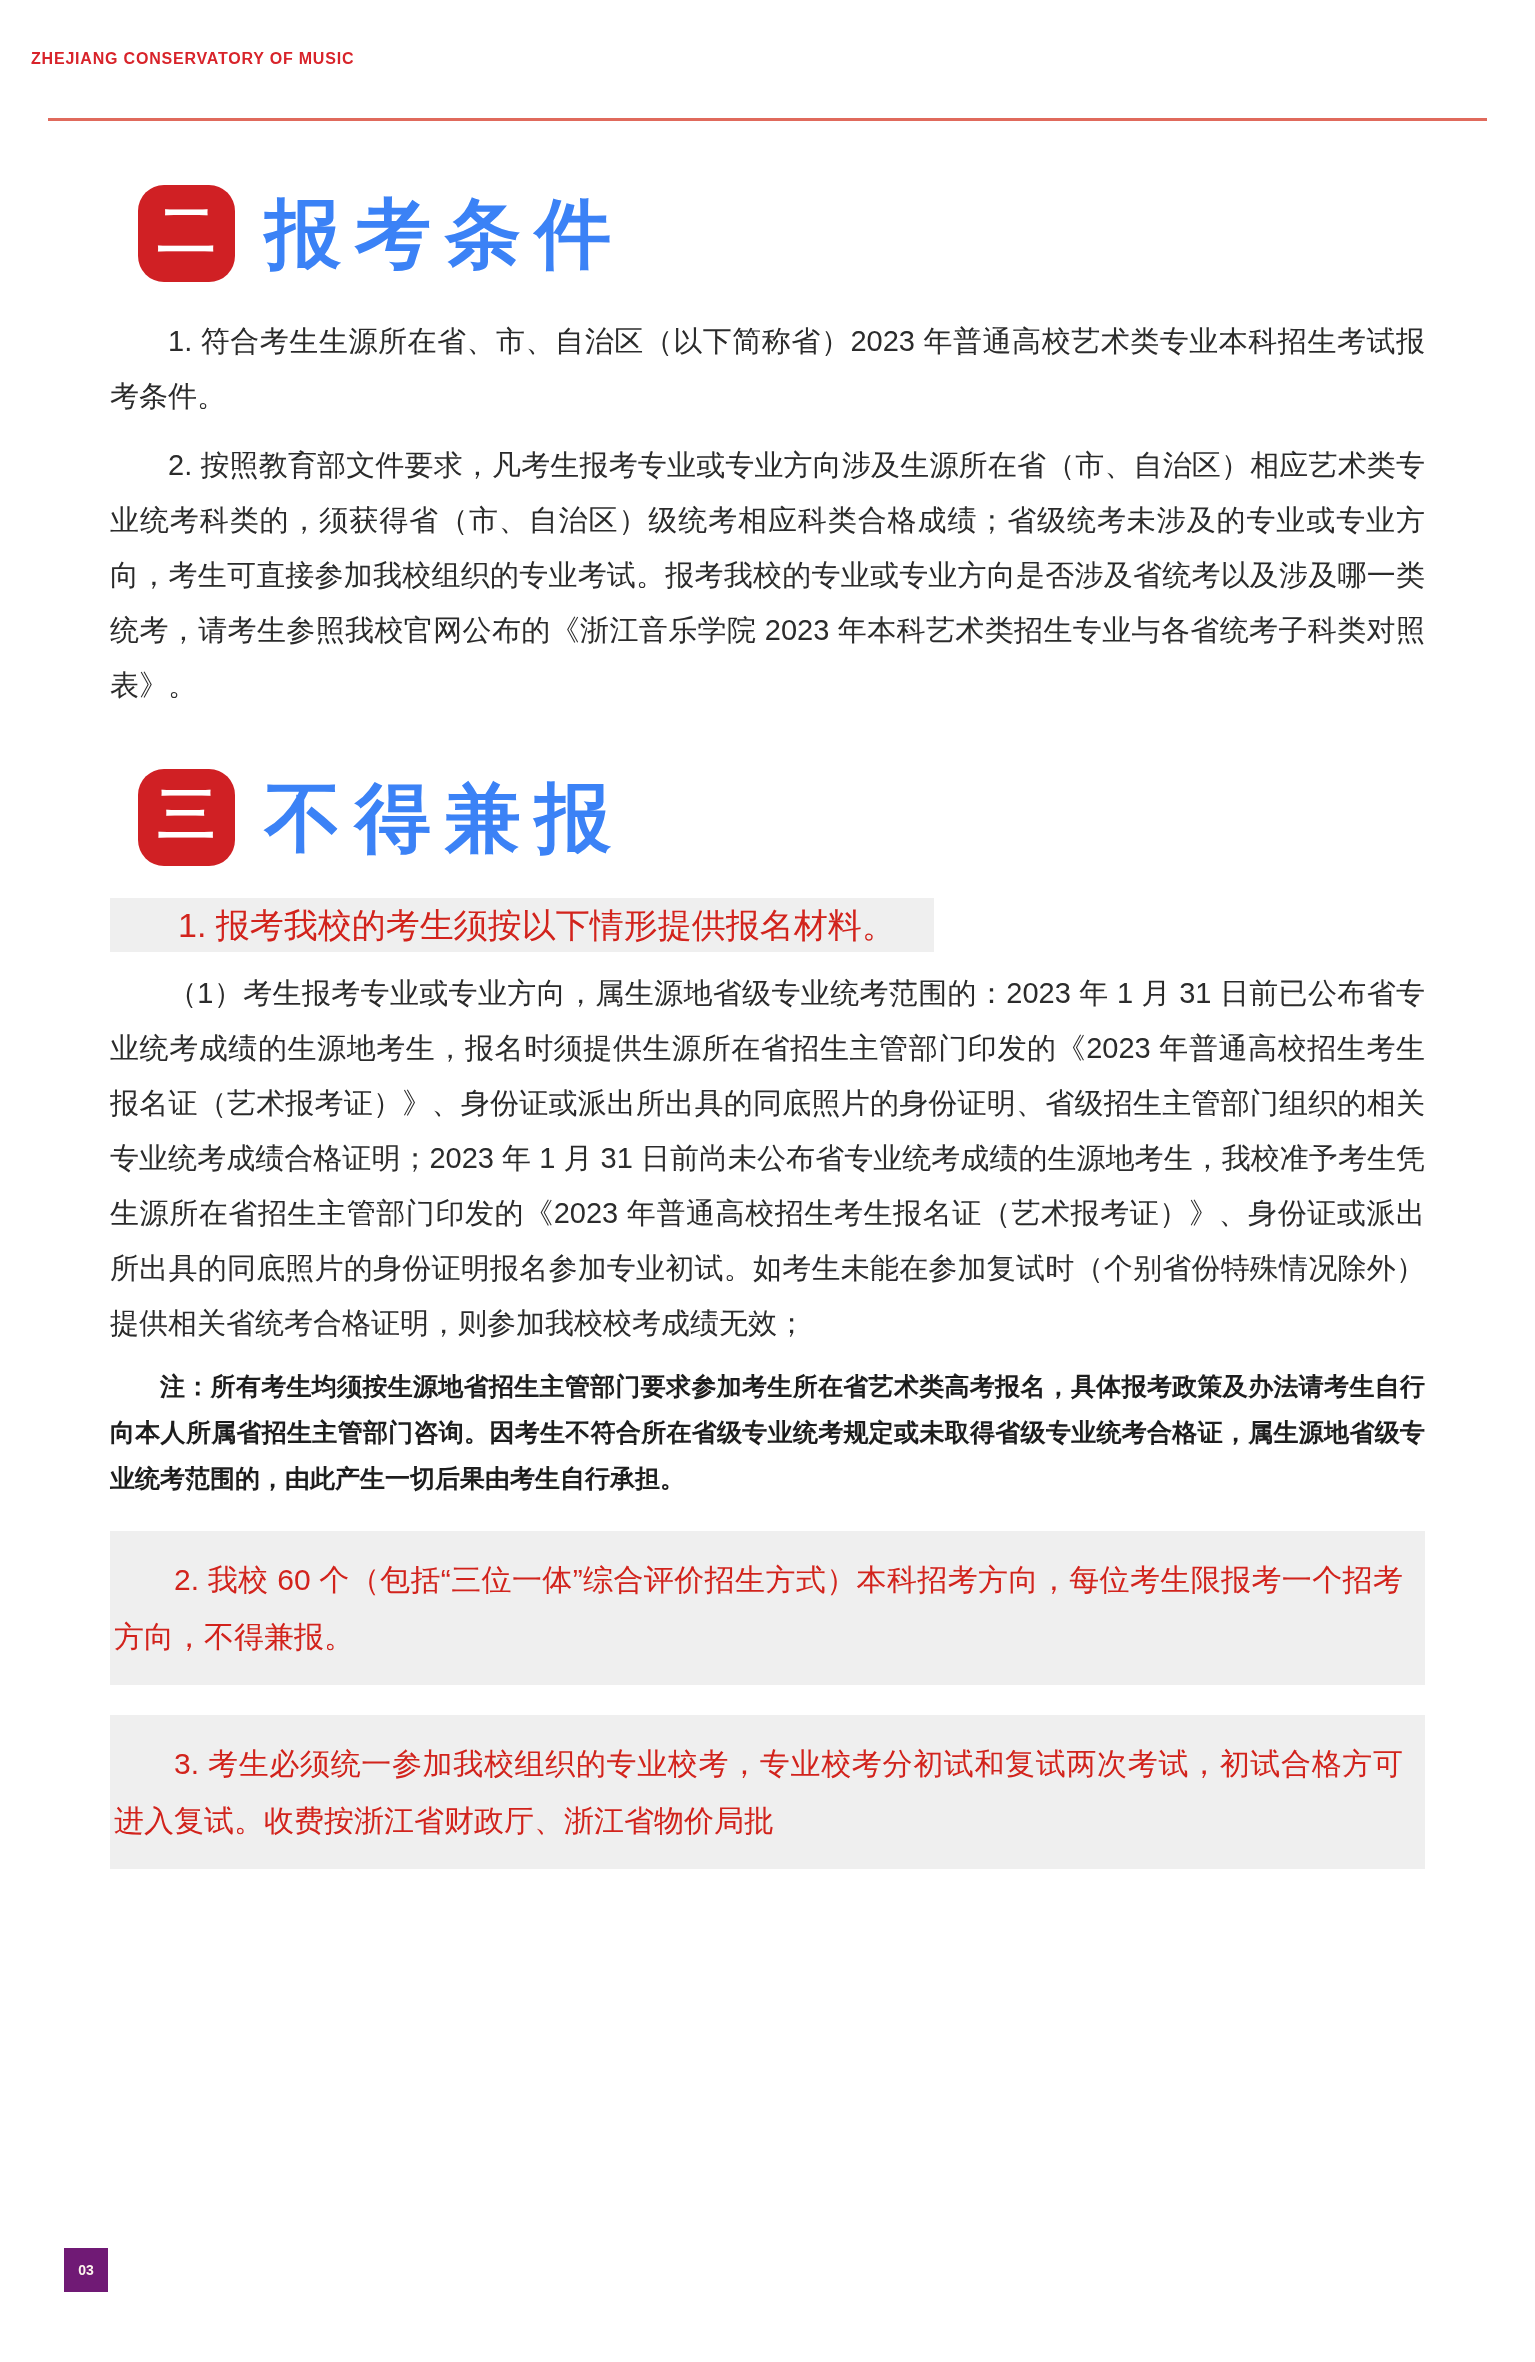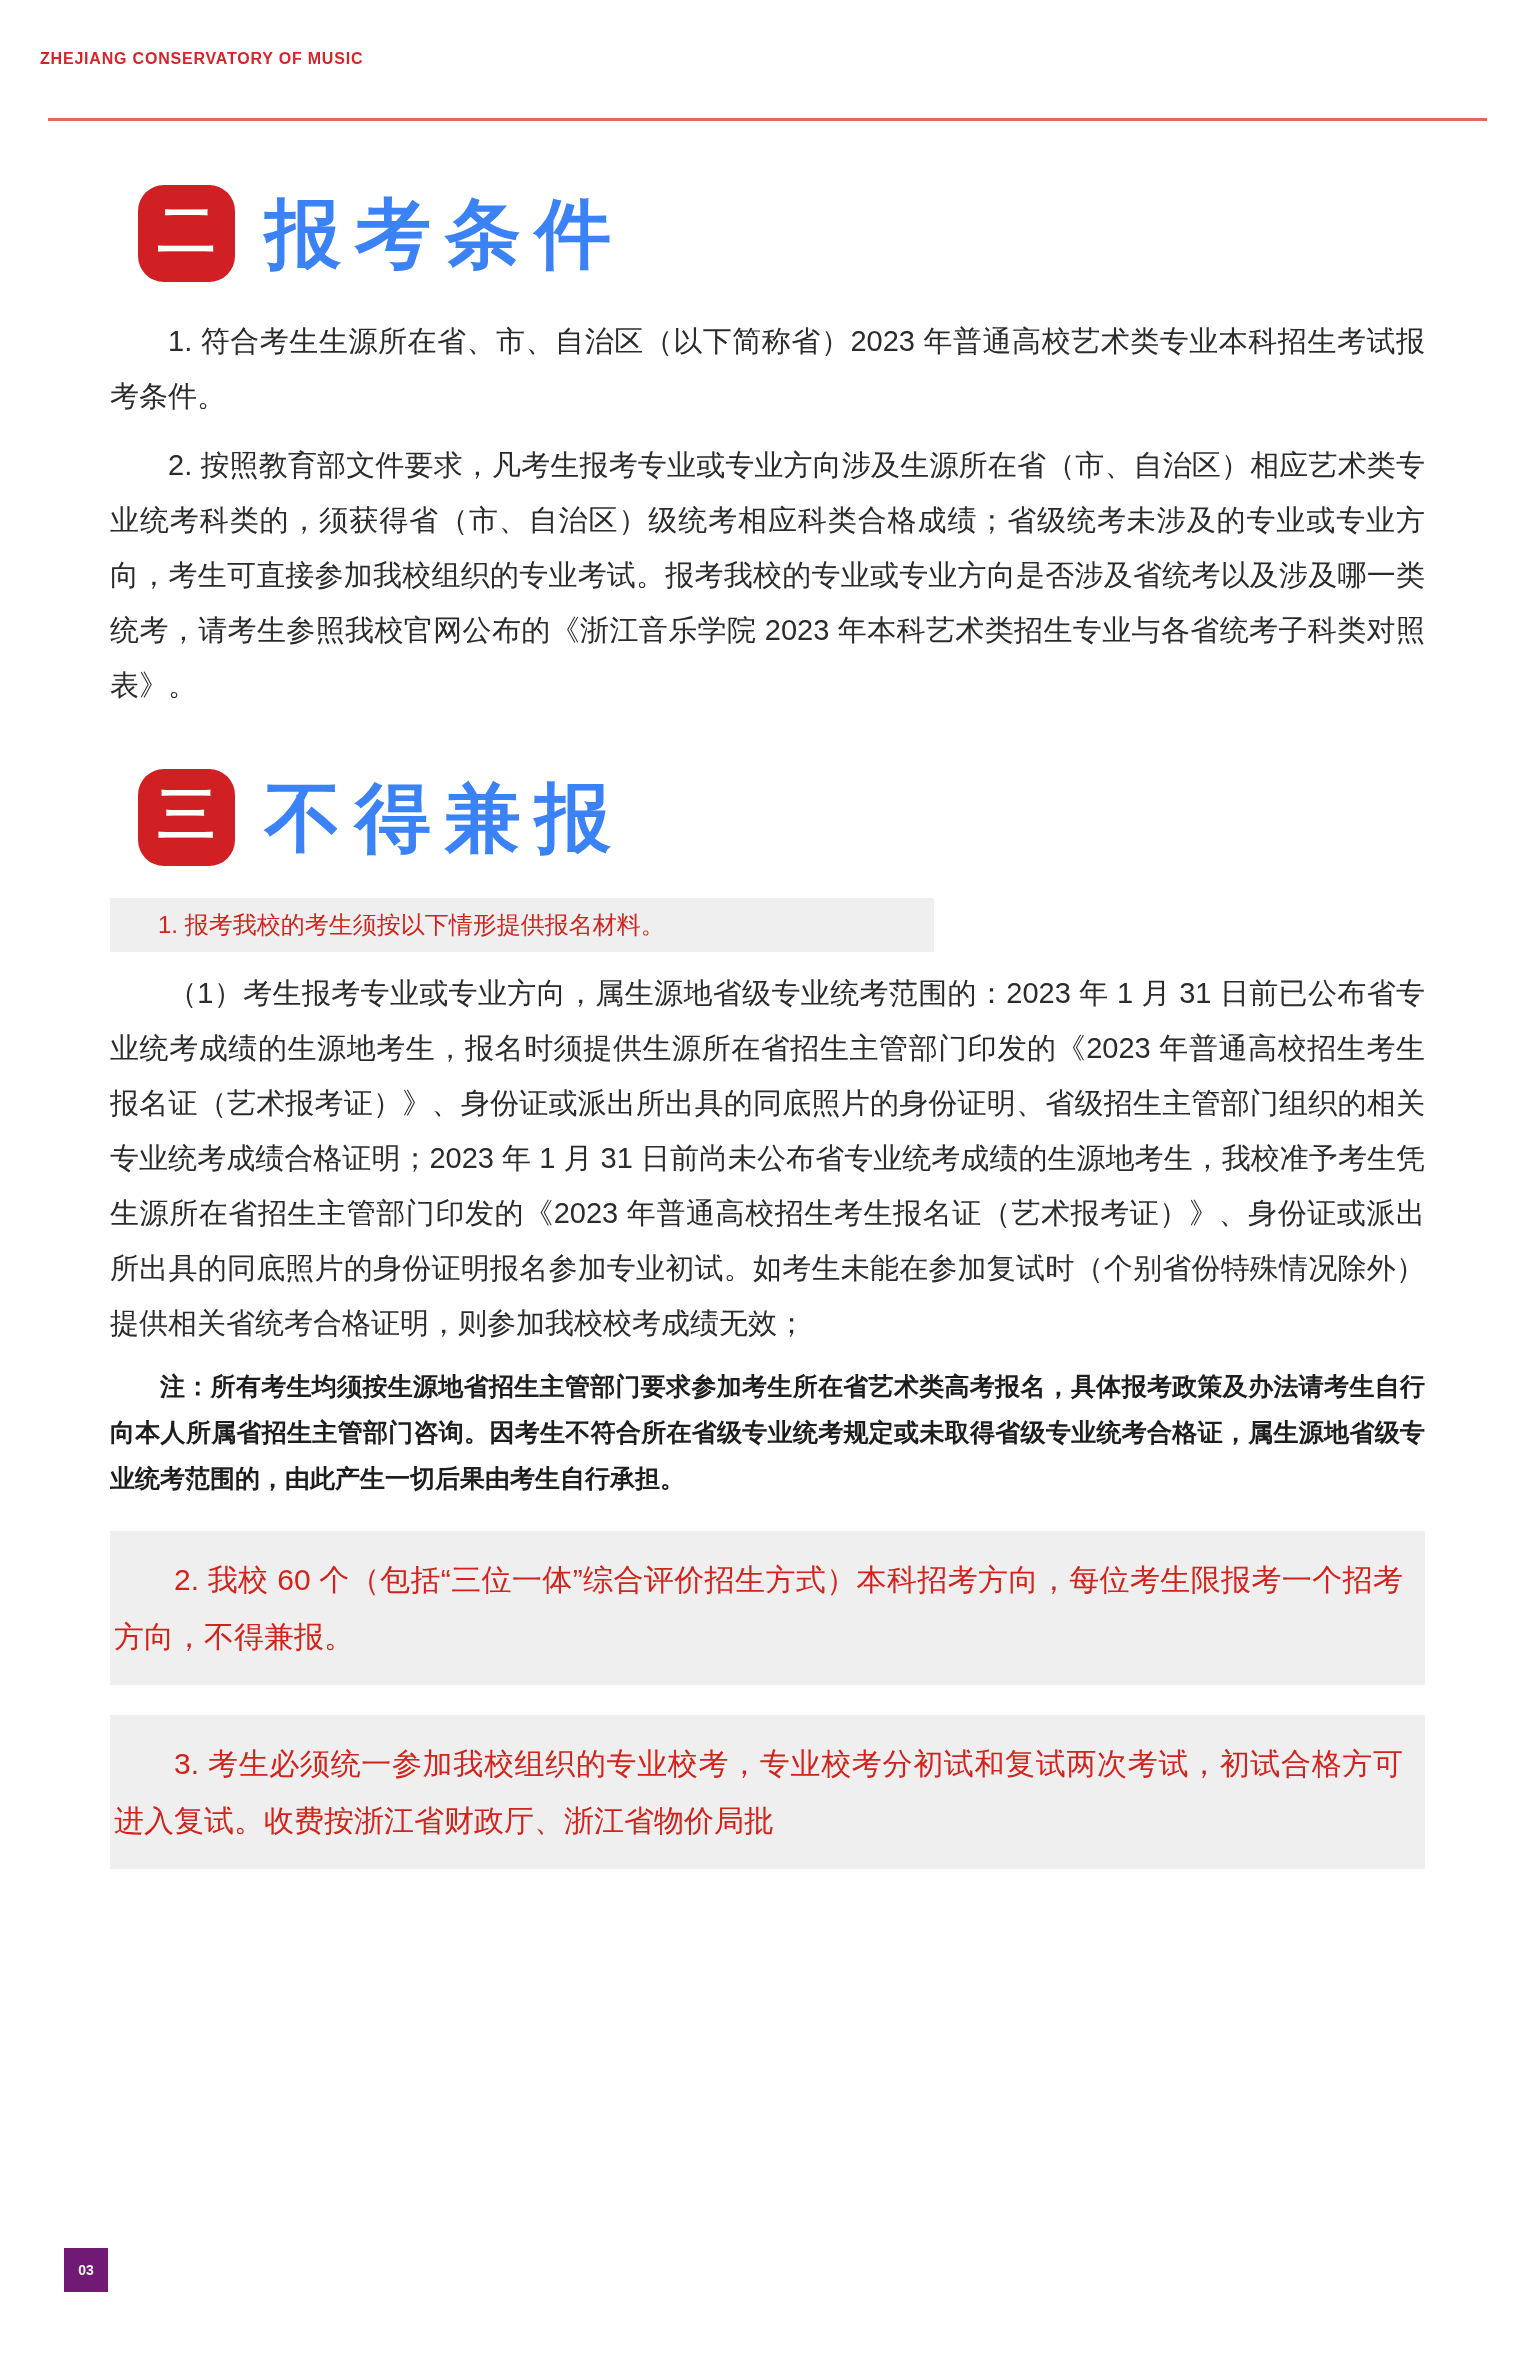--- a/index.html
+++ b/index.html
@@ -4,21 +4,21 @@
 <style>
   html,body { margin:0; padding:0; background:#ffffff; }
   .page {
     position:relative;
     width:1535px; height:2362px;
     background:#ffffff;
     overflow:hidden;
     font-family:"Liberation Sans","DejaVu Sans",sans-serif;
   }
   .brand {
-    position:absolute; left:40px; top:50px;
+    position:absolute; left:31px; top:50px;
     font-size:16px; font-weight:bold; letter-spacing:0.8px;
     color:#d8232a;
   }
   .divider {
     position:absolute; left:48px; right:48px; top:118px;
     height:3px; background:#e06a5c;
   }
   .content { position:absolute; top:121px; left:110px; right:110px; }
 
   .sec-head { display:flex; align-items:center; gap:30px; margin:64px 0 0 28px; }
@@ -45,21 +45,21 @@
     color:#2b2b2b;
     text-align:justify; text-indent:2em;
   }
   .body.first { margin-top:32px; }
 
   .hl-bar {
     margin-top:32px;
     width:824px; box-sizing:border-box;
     background:#efefef;
     color:#d2231c;
-    font-size:24px; line-height:54px;
+    font-size:34px; line-height:54px;
     text-indent:2em; white-space:nowrap; overflow:hidden;
   }
 
   .note {
     margin:12px 0 0 0;
     font-size:25px; line-height:46px;
     font-weight:bold; color:#1d1d1d;
     text-align:justify; text-indent:2em;
   }
 

